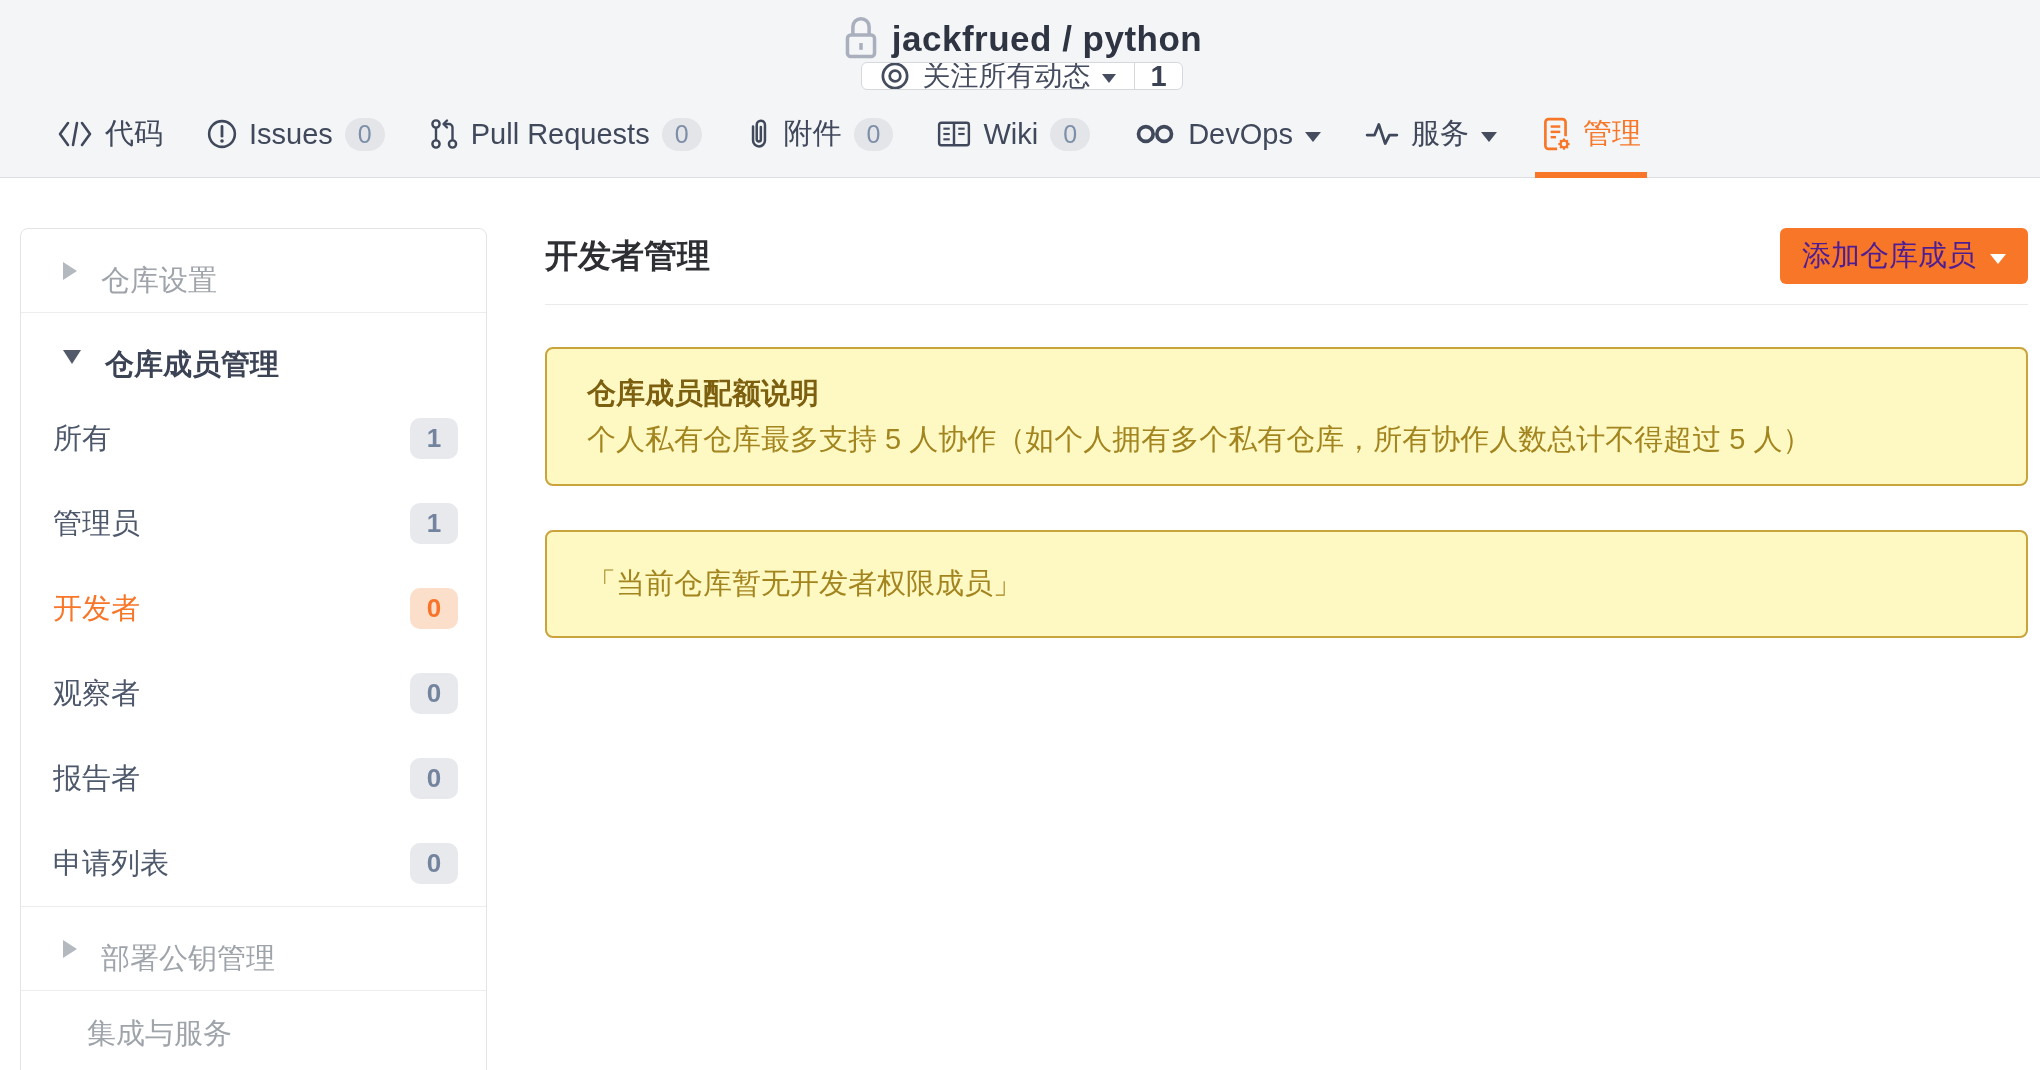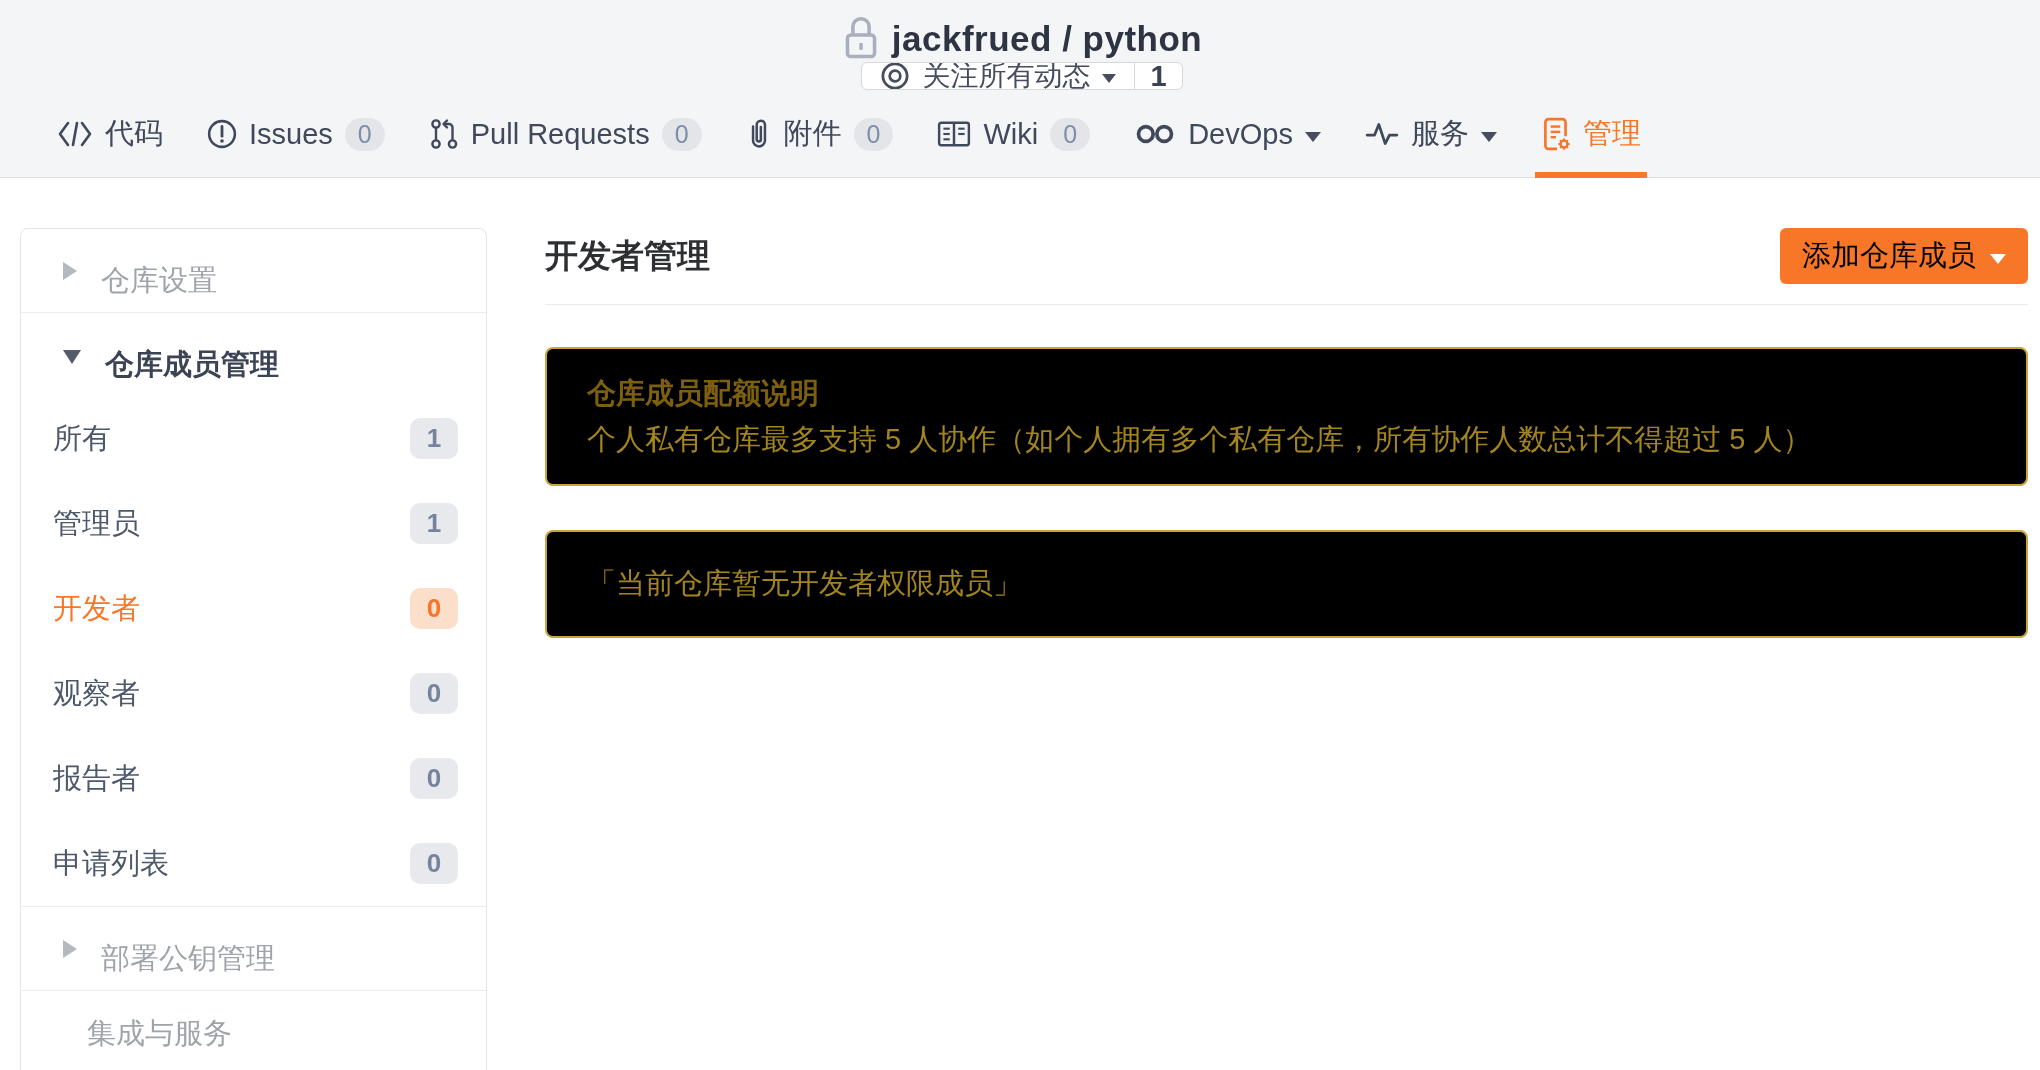--- a/index.html
+++ b/index.html
@@ -75,26 +75,26 @@
     border-radius: 10px; display: flex; align-items: center; justify-content: center;
   }
   .side-item.active .side-badge { background: #fbdfca; color: #f8742a; }
   .side-item.plain { color: #9fa4ab; padding-left: 66px; }
   
   .main { flex: 1 1 auto; margin: 0 12px 0 58px; padding-top: 50px; }
   .main-header { display: flex; align-items: center; justify-content: space-between; }
   .main-title { font-size: 33px; font-weight: bold; color: #2d2f33; }
   .add-btn {
     display: flex; align-items: center; gap: 14px;
-    background: #f87628; color: #000000; border: none; border-radius: 6px;
+    background: #f87628; color: #4c1d95; border: none; border-radius: 6px;
     height: 56px; padding: 0 22px; font-size: 29px; cursor: pointer; font-family: inherit; justify-content: flex-end;
   }
   .main-divider { border-top: 1px solid #e9eaeb; margin-top: 20px; }
   .note-box {
-    background: #000000; border: 2px solid #c9a43c; border-radius: 8px;
+    background: #fef9c3; border: 2px solid #c9a43c; border-radius: 8px;
     padding: 26px 40px; font-size: 29px;
   }
   .note-box.quota { margin-top: 42px; }
   .note-title { color: #7d5f10; font-weight: bold; line-height: 1.3; }
   .note-body { color: #a3851f; margin-top: 8px; line-height: 1.3; }
   .note-box.empty { margin-top: 44px; padding: 32px 40px; color: #a3851f; }
   .icon { display: inline-flex; align-items: center; justify-content: center; }
 </style>
 </head>
 <body>

